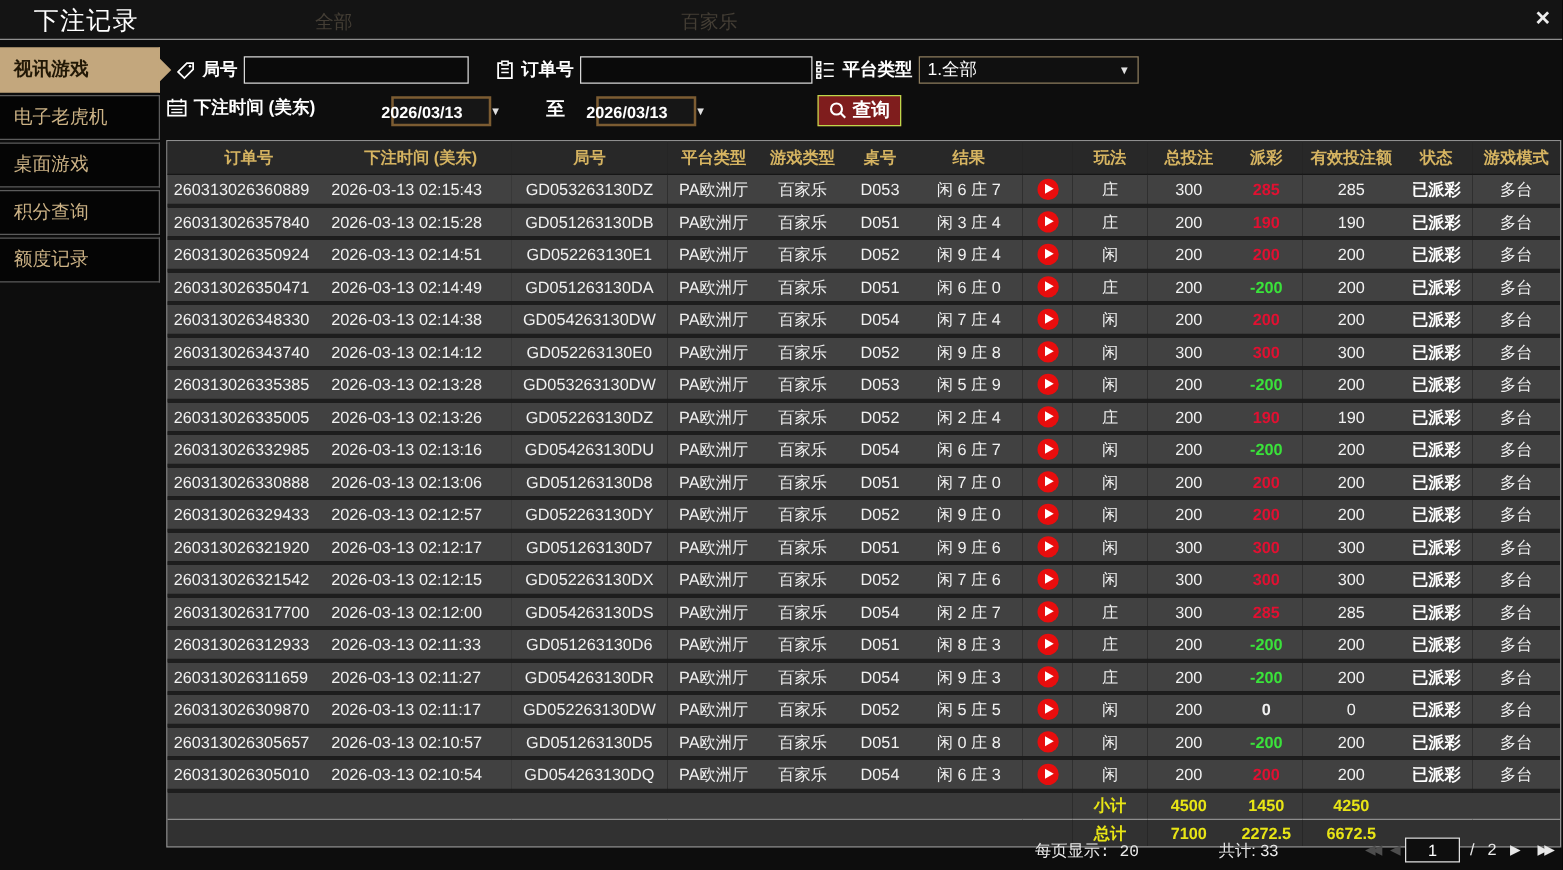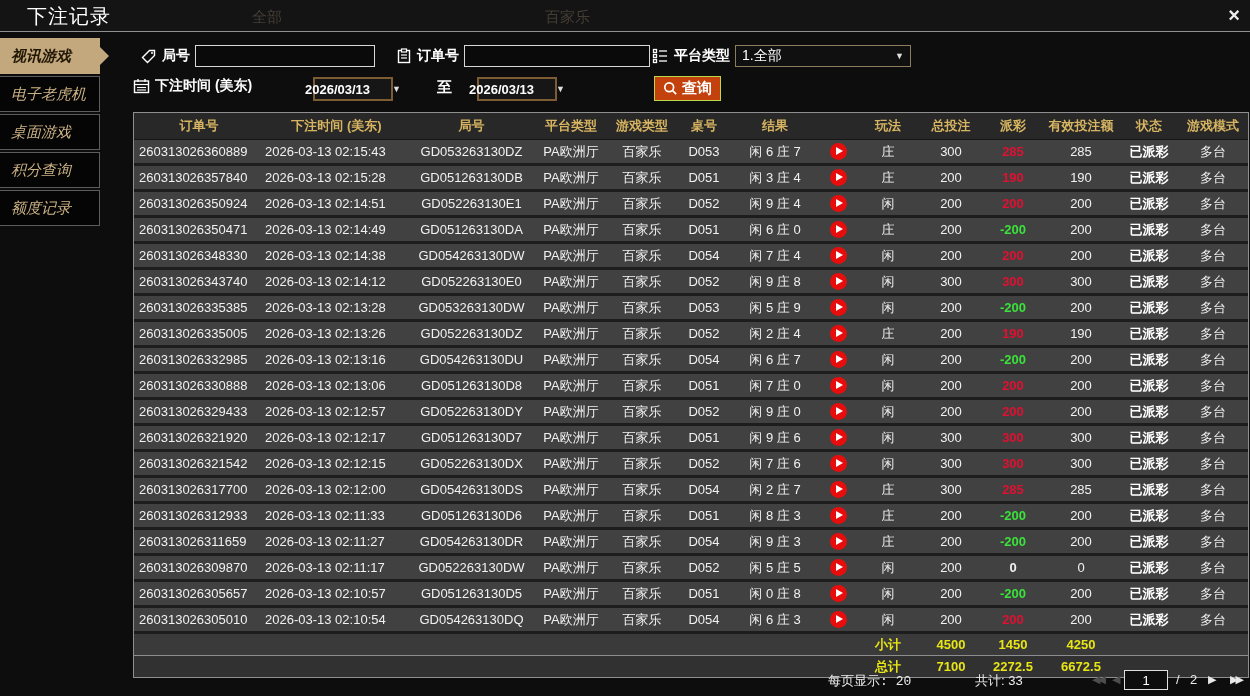--- a/index.html
+++ b/index.html
@@ -6,38 +6,38 @@
   body{font-family:"Liberation Sans","DejaVu Sans",sans-serif;}
   .window{position:relative;width:1250px;height:696px;background:#0d0d0d;overflow:hidden;color:#fff;}
   
   .titlebar{position:absolute;left:0;top:0;right:0;height:31px;background:#141414;border-bottom:1px solid #8f8f8f;}
   .title{position:absolute;left:1px;top:3px;font-size:20px;color:#fff;letter-spacing:1px;margin-left:26px;}
   .ghost-tab{position:absolute;top:8px;font-size:15px;color:#443e35;}
   .ghost-tab:nth-of-type(1){left:252px;}
   .ghost-tab:nth-of-type(2){left:545px;}
   .close{position:absolute;right:10px;top:4px;font-size:20px;font-weight:bold;color:#ededed;cursor:pointer;line-height:22px;}
   
-  .sidebar{position:absolute;left:0;top:38px;width:100px;font-style:italic;}
+  .sidebar{position:absolute;left:0;top:38px;width:128px;}
   .side-item{position:relative;height:34px;line-height:34px;padding-left:11px;font-size:15px;color:#cdb386;
     background:#050505;border:1px solid #5c5c5c;border-left:none;margin-bottom:2px;cursor:pointer;}
   .side-item.active{background:#c3a77d;color:#221806;font-weight:bold;border-color:#c3a77d;}
   .side-item.active::after{content:"";position:absolute;right:-10px;top:50%;margin-top:-10px;
     border-left:10px solid #c3a77d;border-top:10px solid transparent;border-bottom:10px solid transparent;}
   
   .fgroup{position:absolute;display:flex;align-items:center;gap:5px;}
   .flabel{font-weight:bold;font-size:14px;color:#fff;white-space:nowrap;}
   .ficon{flex:none;display:inline-flex;}
   .text-input{width:170px;height:20px;background:#0a0a0a;border:1px solid #d8d8d8;color:#fff;font-size:13px;padding:0 4px;outline:none;}
   .select-box{width:162px;height:20px;border:1px solid #8d7c5d;background:#101010;display:flex;align-items:center;
     justify-content:space-between;padding:0 6px;font-size:14px;cursor:pointer;}
   .date-box{position:absolute;width:76px;height:20px;border:2px solid #7c5c32;background:#161616;display:flex;
     align-items:center;justify-content:center;gap:22px;font-size:13px;font-weight:bold;cursor:pointer;}
   .caret{font-size:9px;color:#e0e0e0;}
   .to-label{position:absolute;font-size:15px;font-weight:bold;}
-  .search-btn{position:absolute;height:23px;padding:0 8px;background:#c2410c;border:1px solid #bdd74b;color:#fff;
+  .search-btn{position:absolute;height:23px;padding:0 8px;background:#7f1d1d;border:1px solid #bdd74b;color:#fff;
     font-size:15px;font-weight:bold;display:flex;align-items:center;gap:4px;cursor:pointer;}
   
   .table-wrap{position:absolute;left:133px;top:112px;width:1114px;border:1px solid #8f8f8f;background:#1e1e1e;}
   table{border-collapse:collapse;width:100%;table-layout:fixed;}
   thead th{height:24px;background:#282828;color:#d6b461;font-size:13px;font-weight:bold;border-bottom:1px solid #161616;white-space:nowrap;}
   tbody td{height:21px;background:#414141;color:#f1f1f1;font-size:13px;text-align:center;
     border-bottom:3px solid #1d1d1d;white-space:nowrap;overflow:hidden;}
   td.c-order{text-align:left;padding-left:5px;}
   td.c-time{text-align:left;margin-top:47px;}
   .pay-pos{color:#e01031;font-weight:bold;}

